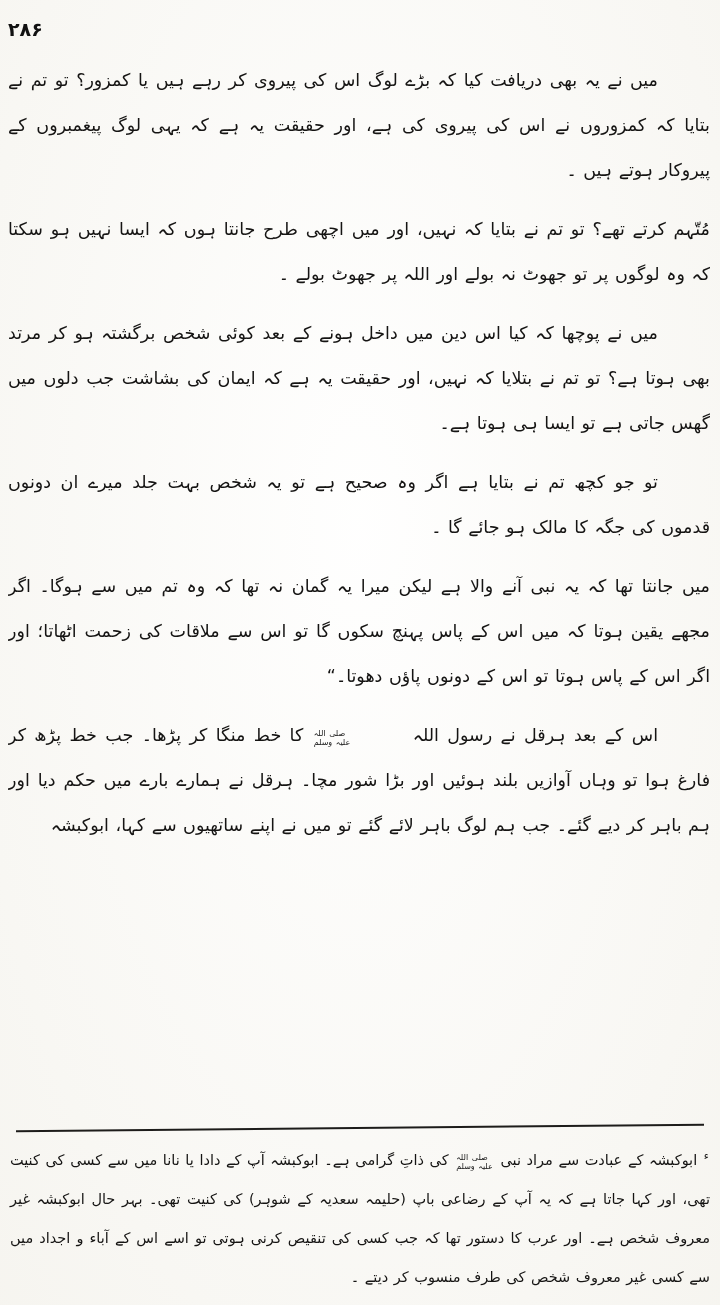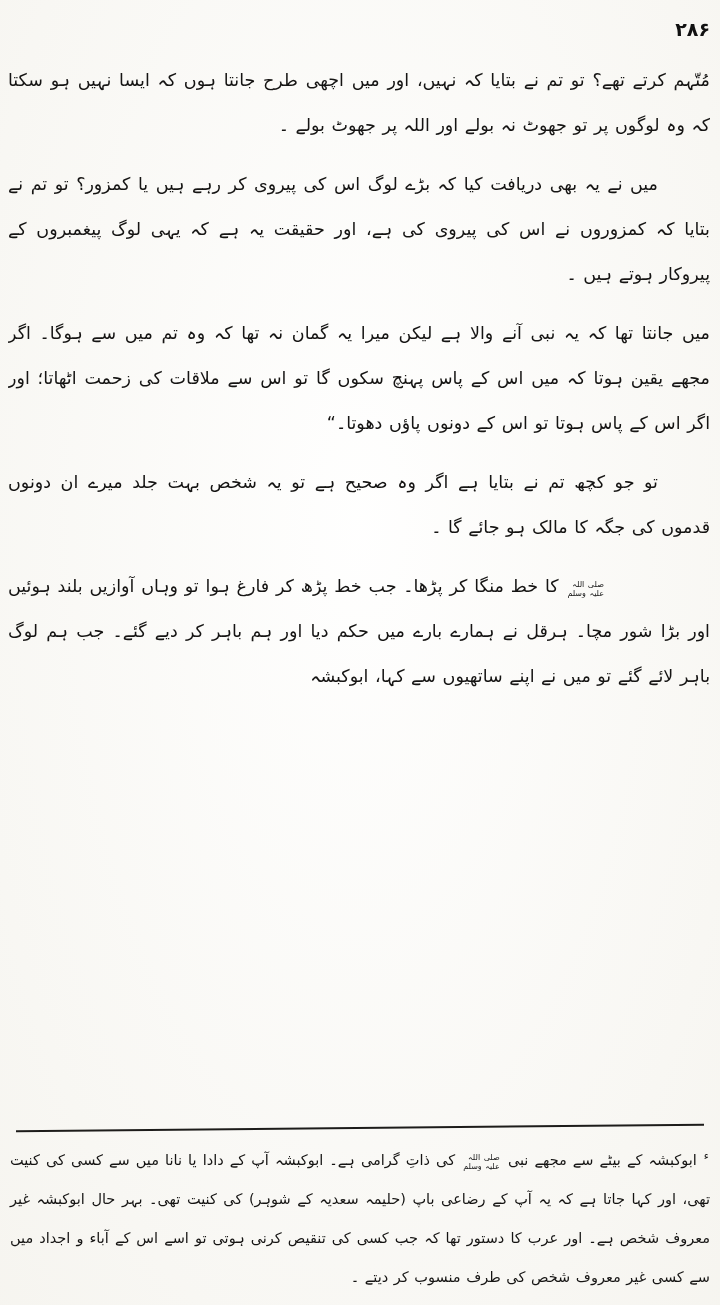--- a/index.html
+++ b/index.html
@@ -10,21 +10,21 @@
   }
   .page{
     position:relative;width:720px;height:1305px;box-sizing:border-box;
     background:#fcfbf7;
     background-image:radial-gradient(ellipse at 50% 40%, rgba(255,255,255,0.9), rgba(235,233,226,0.35));
     color:#151413;
     padding:14px 10px 0 8px;
     direction:rtl;
   }
   .page-number{
-    text-align:right;
+    text-align:left;
     font-size:19px;
     font-weight:bold;
     letter-spacing:3px;
     margin:4px 0 18px 0;
     color:#111;
   }
   .text-block{
     height:1002px;
     overflow:hidden;
   }
@@ -34,21 +34,21 @@
     text-align:justify;
     text-justify:inter-word;
     margin:0 0 14px 0;
     word-spacing:1px;
   }
   .indent{text-indent:52px;}
   .honorific{
     display:inline-block;
     font-size:8px;
     line-height:9px;
-    text-align:right;
+    text-align:left;
     vertical-align:-4px;
     margin:0 2px;
     color:#1a1a1a;
   }
   .honorific span{display:block;}
   .fn-marker{
     font-size:11px;
     vertical-align:super;
     line-height:0;
     padding:0 1px;
@@ -74,47 +74,49 @@
 </style>
 </head>
 <body>
 
 <div class="page">
 
   <div class="page-number">۲۸۶</div>
 
   <div class="text-block">
 
+    <p class="para indent"><span>میں نے یہ بھی دریافت کیا کہ بڑے لوگ اس کی پیروی کر رہے ہیں یا کمزور؟ تو تم نے بتایا کہ کمزوروں نے اس کی پیروی کی ہے، اور حقیقت یہ ہے کہ یہی لوگ پیغمبروں کے پیروکار ہوتے ہیں ۔</span></p>
+
     <p class="para"><span>مُتّہم کرتے تھے؟ تو تم نے بتایا کہ نہیں، اور میں اچھی طرح جانتا ہوں کہ ایسا نہیں ہو سکتا کہ وہ لوگوں پر تو جھوٹ نہ بولے اور اللہ پر جھوٹ بولے ۔</span></p>
 
-    <p class="para indent"><span>میں نے یہ بھی دریافت کیا کہ بڑے لوگ اس کی پیروی کر رہے ہیں یا کمزور؟ تو تم نے بتایا کہ کمزوروں نے اس کی پیروی کی ہے، اور حقیقت یہ ہے کہ یہی لوگ پیغمبروں کے پیروکار ہوتے ہیں ۔</span></p>
+    <p class="para indent"><span>میں نے پوچھا کہ کیا اس دین میں داخل ہونے کے بعد کوئی شخص برگشتہ ہو کر مرتد بھی ہوتا ہے؟ تو تم نے بتلایا کہ نہیں، اور حقیقت یہ ہے کہ ایمان کی بشاشت جب دلوں میں گھس جاتی ہے تو ایسا ہی ہوتا ہے۔</span></p>
 
 
 
+    <p class="para indent"><span>تو جو کچھ تم نے بتایا ہے اگر وہ صحیح ہے تو یہ شخص بہت جلد میرے ان دونوں قدموں کی جگہ کا مالک ہو جائے گا ۔</span></p>
 
     <p class="para"><span>میں جانتا تھا کہ یہ نبی آنے والا ہے لیکن میرا یہ گمان نہ تھا کہ وہ تم میں سے ہوگا۔ اگر مجھے یقین ہوتا کہ میں اس کے پاس پہنچ سکوں گا تو اس سے ملاقات کی زحمت اٹھاتا؛ اور اگر اس کے پاس ہوتا تو اس کے دونوں پاؤں دھوتا۔“</span></p>
 
-    <p class="para indent"><span>تو جو کچھ تم نے بتایا ہے اگر وہ صحیح ہے تو یہ شخص بہت جلد میرے ان دونوں قدموں کی جگہ کا مالک ہو جائے گا ۔</span></p>
-
     <p class="para indent">
+      <span>اس کے بعد ہرقل نے رسول اللہ</span>
       <span class="honorific"><span>صلی اللہ</span><span>علیہ وسلم</span></span>
       <span>کا خط منگا کر پڑھا۔ جب خط پڑھ کر فارغ ہوا تو وہاں آوازیں بلند ہوئیں اور بڑا شور مچا۔ ہرقل نے ہمارے بارے میں حکم دیا اور ہم باہر کر دیے گئے۔ جب ہم لوگ باہر لائے گئے تو میں نے اپنے ساتھیوں سے کہا، ابوکبشہ</span>
       
       
       
       
     </p>
 
   </div>
 
   <div class="footnote-area">
     <div class="fn-rule"></div>
 
     <p class="footnote">
       <sup class="fn-marker">ء</sup>
-      <span>ابوکبشہ کے بیٹے سے مجھے نبی</span>
+      <span>ابوکبشہ کے عبادت سے مراد نبی</span>
       <span class="honorific"><span>صلی اللہ</span><span>علیہ وسلم</span></span>
       <span>کی ذاتِ گرامی ہے۔ ابوکبشہ آپ کے دادا یا نانا میں سے کسی کی کنیت تھی، اور کہا جاتا ہے کہ یہ آپ کے رضاعی باپ (حلیمہ سعدیہ کے شوہر) کی کنیت تھی۔ بہر حال ابوکبشہ غیر معروف شخص ہے۔ اور عرب کا دستور تھا کہ جب کسی کی تنقیص کرنی ہوتی تو اسے اس کے آباء و اجداد میں سے کسی غیر معروف شخص کی طرف منسوب کر دیتے ۔</span>
     </p>
 
   </div>
 
 </div>
 
 </body></html>

